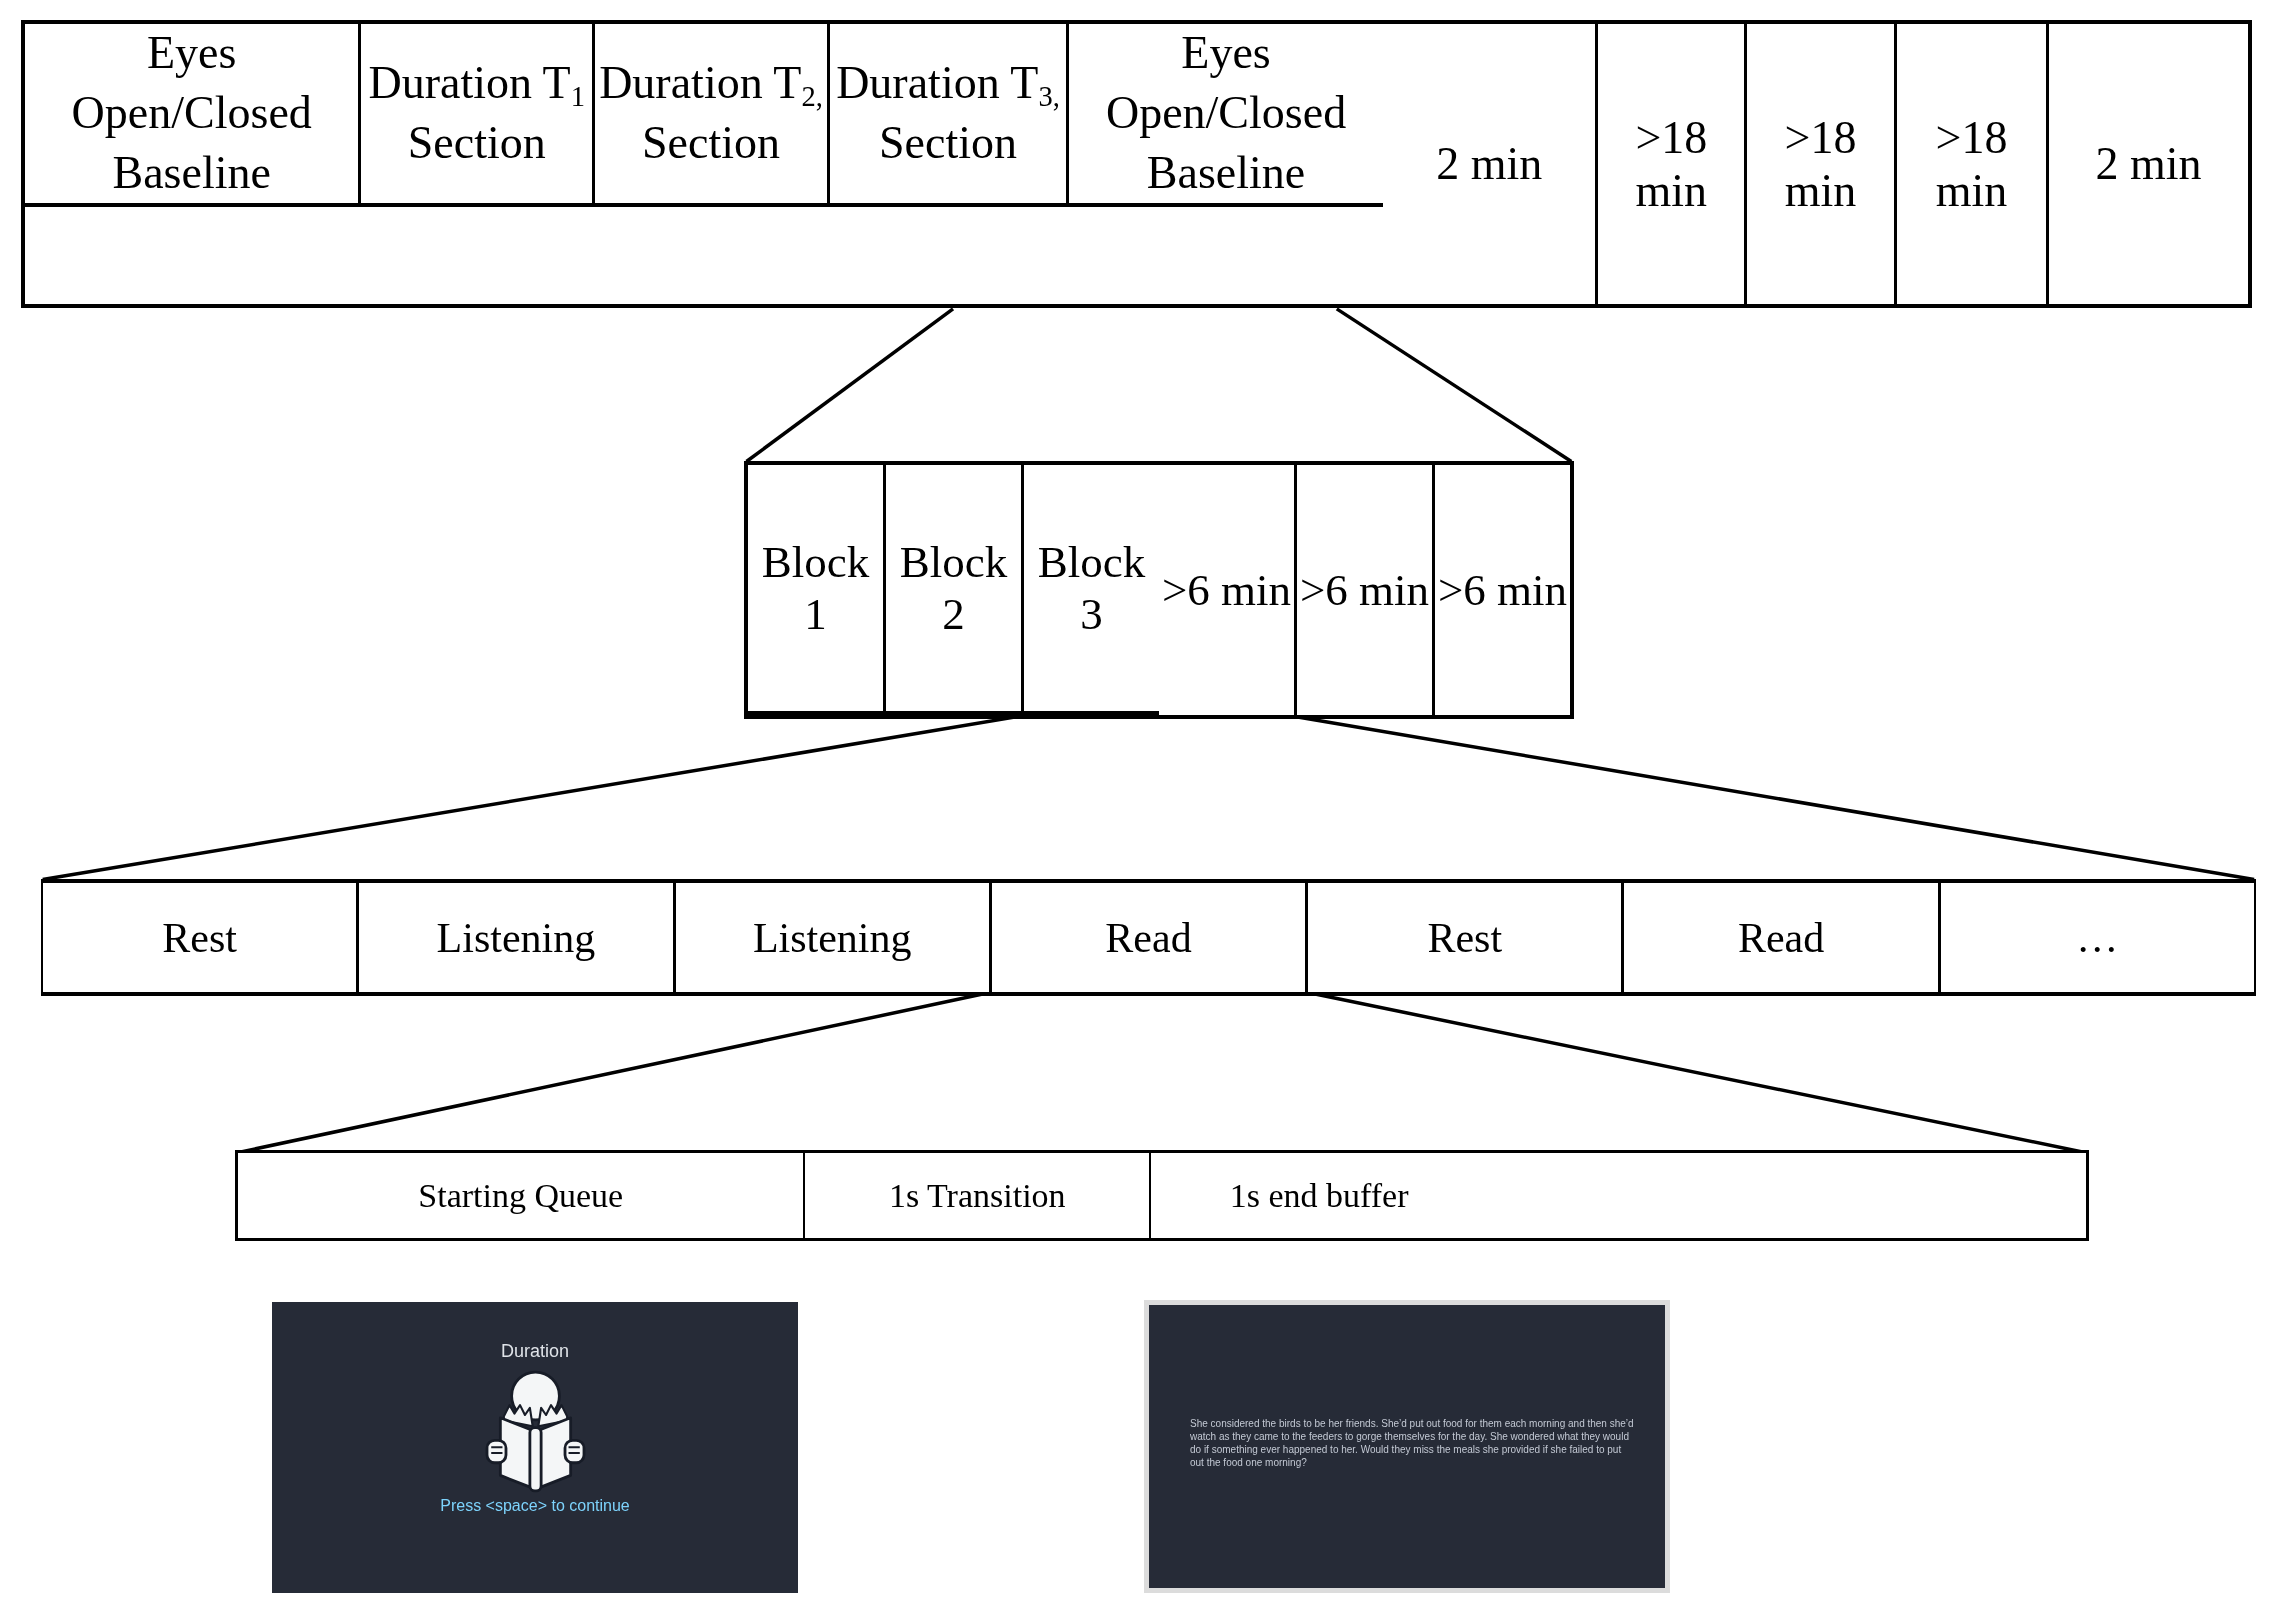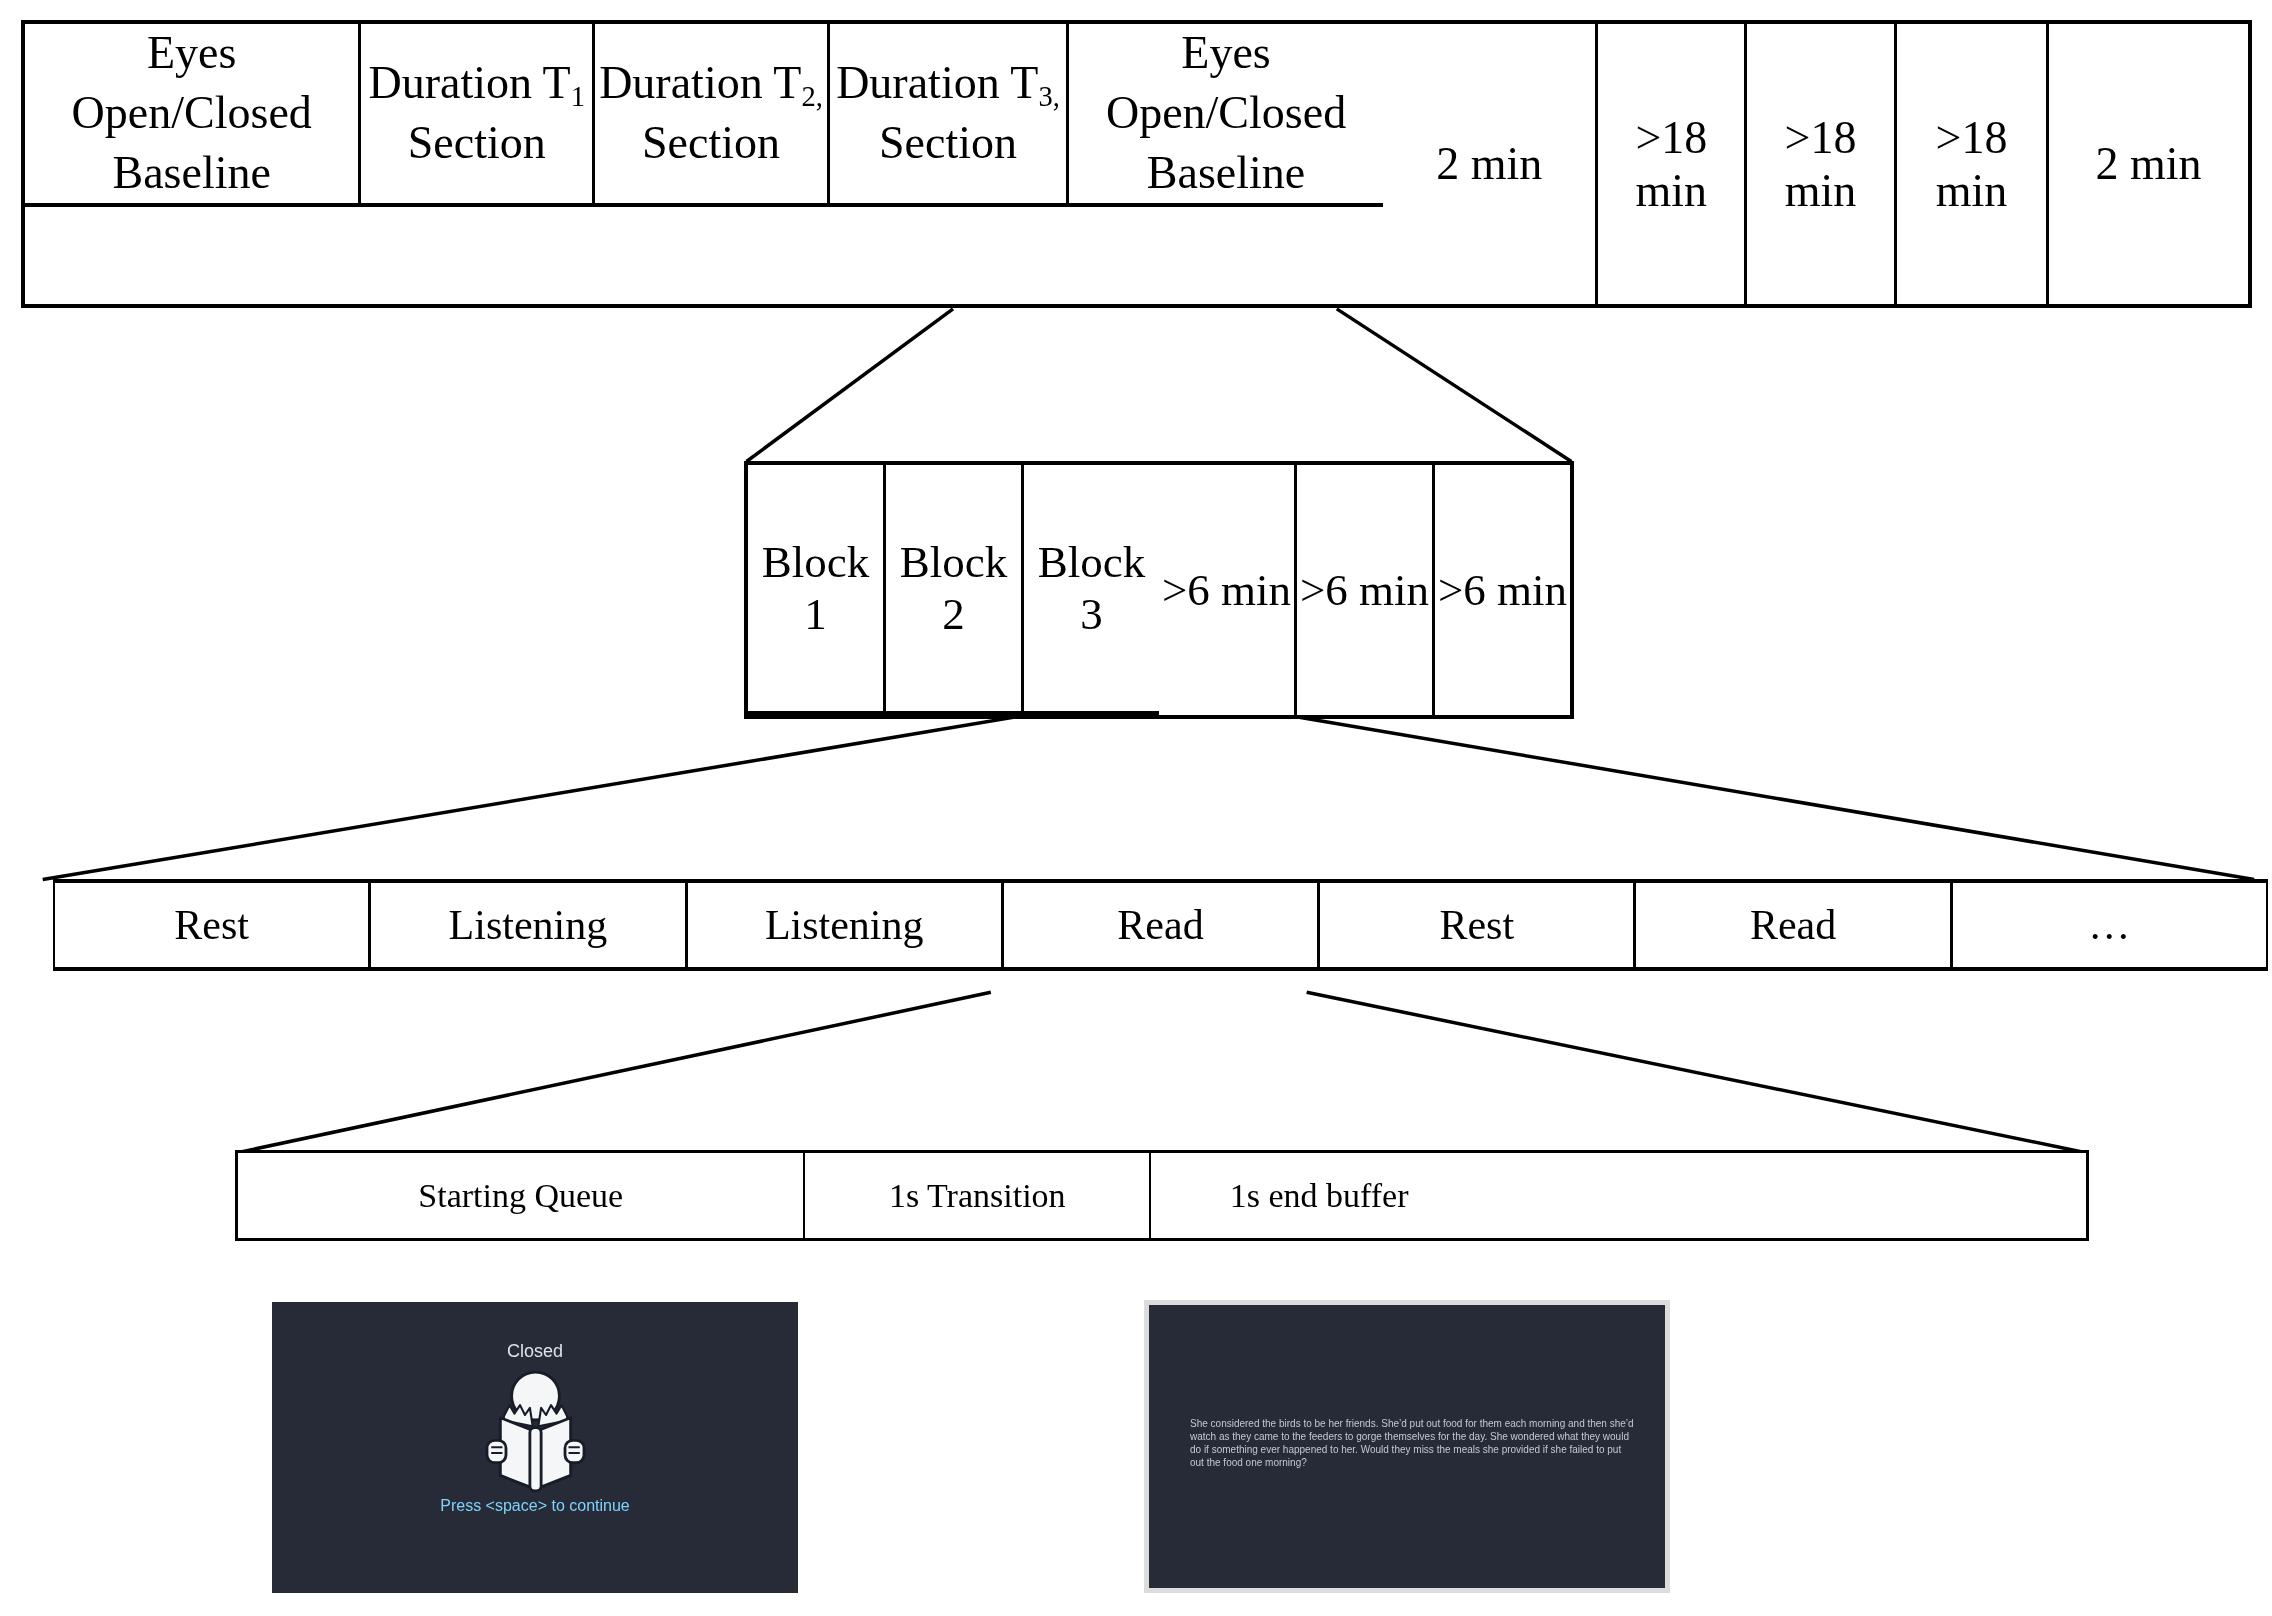--- a/index.html
+++ b/index.html
@@ -26,21 +26,21 @@
   .hc{display:flex;flex-direction:column;align-items:center;}
   sub{font-size:0.62em;line-height:0;vertical-align:-0.28em;}
 
   
   .t2{left:744px;top:461px;width:830px;height:258px;border-width:4.2px;}
   .t2 .row{flex:1;font-size:45px;}
   .t2 .hdr{border-bottom:4.2px solid #000;}
   .t2 .cell{flex:1;}
 
   
-  .t3{left:53px;top:879px;width:2215px;height:92px;border-width:4.9px 2.8px;}
+  .t3{left:41px;top:879px;width:2215px;height:117px;border-width:4.9px 2.8px;}
   .t3 .row{flex:1;font-size:42px;}
   .t3 .cell{flex:1;}
 
   
   .t4{left:235px;top:1150px;width:1854px;height:91px;border-width:3.5px;}
   .t4 .row{flex:1;font-size:34px;}
   .t4 .cell{border-left-width:2.8px;}
   .t4 .c0{width:30.6%;align-items:center;}
   .t4 .c1{width:18.7%;}
   .t4 .c2{width:32.4%;}
@@ -181,21 +181,21 @@
       <div class="cell c1">
           <span>1s Transition</span>
         </div>
       <div class="cell c3">
           <span>1s end buffer</span>
         </div>
     </div>
   </div>
 
   <div class="panel cue">
-    <div class="cue-title">Closed</div>
+    <div class="cue-title">Duration</div>
     <svg class="reading-icon" viewBox="0 0 150 175">
       <circle cx="75" cy="37" r="34" fill="#f4f6f7" stroke="#171c27" stroke-width="4"></circle>
       <path d="M30 66 L38 50 L45 62 L53 50 L60 64 L67 54 L71 80 L30 72 Z" fill="#f4f6f7" stroke="#171c27" stroke-width="3" stroke-linejoin="round"></path>
       <path d="M120 66 L112 50 L105 62 L97 50 L90 64 L83 54 L79 80 L120 72 Z" fill="#f4f6f7" stroke="#171c27" stroke-width="3" stroke-linejoin="round"></path>
       <path d="M25 68 L71 86 L71 168 L25 150 Z" fill="#f4f6f7" stroke="#171c27" stroke-width="4" stroke-linejoin="round"></path>
       <path d="M125 68 L79 86 L79 168 L125 150 Z" fill="#f4f6f7" stroke="#171c27" stroke-width="4" stroke-linejoin="round"></path>
       <rect x="67" y="82" width="16" height="90" rx="7" fill="#f4f6f7" stroke="#171c27" stroke-width="4"></rect>
       <rect x="6" y="100" width="27" height="32" rx="11" fill="#f4f6f7" stroke="#171c27" stroke-width="4"></rect>
       <path d="M12 110 H28 M12 118 H28" stroke="#171c27" stroke-width="3"></path>
       <rect x="117" y="100" width="27" height="32" rx="11" fill="#f4f6f7" stroke="#171c27" stroke-width="4"></rect>

